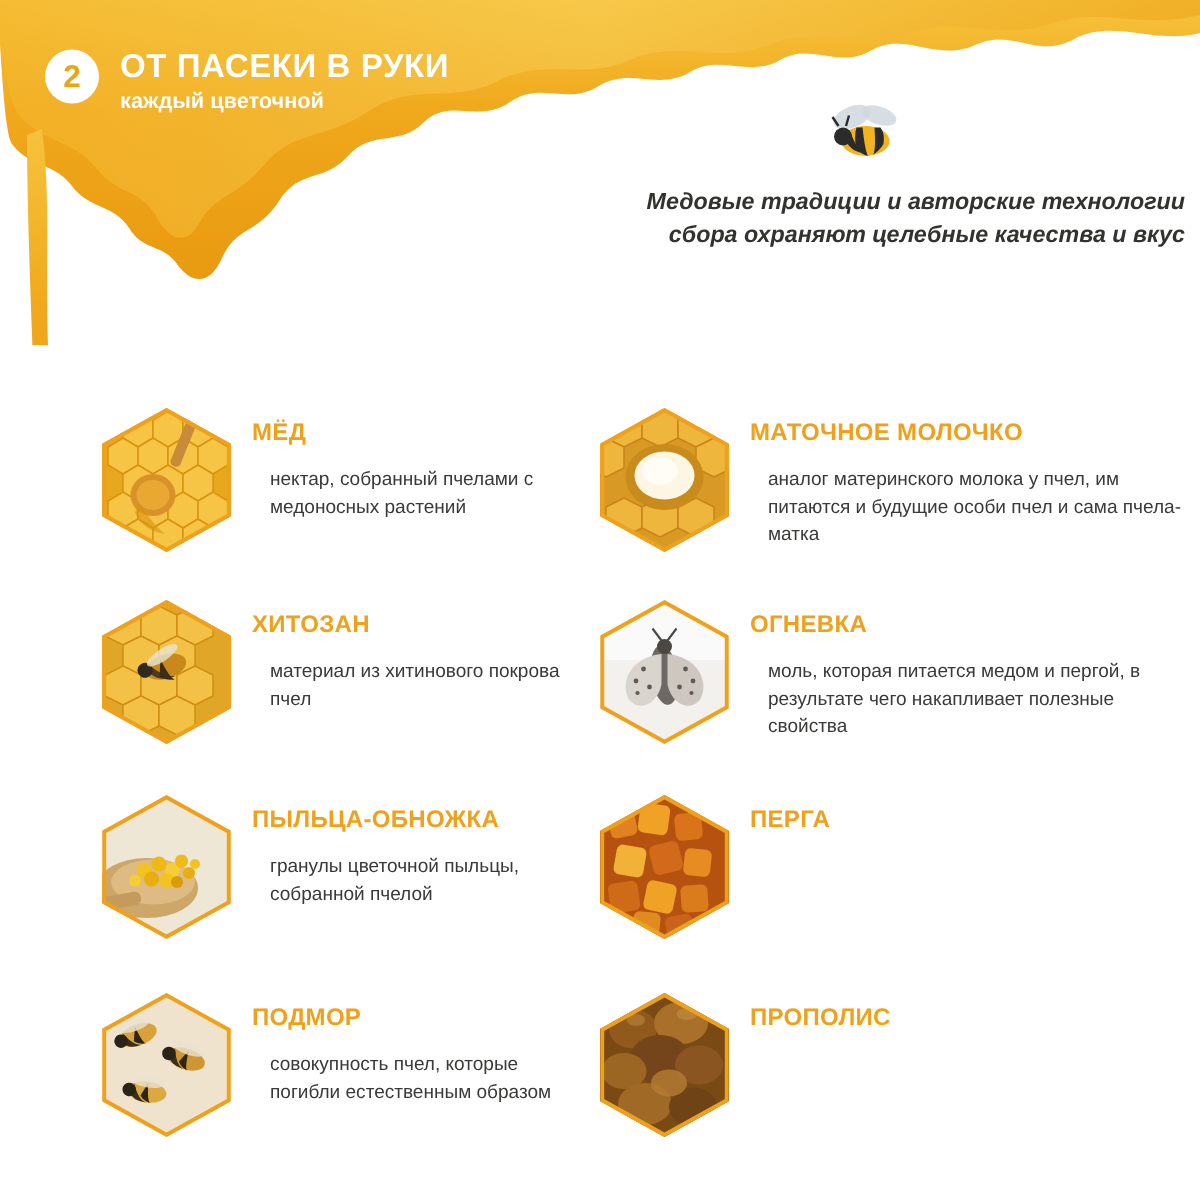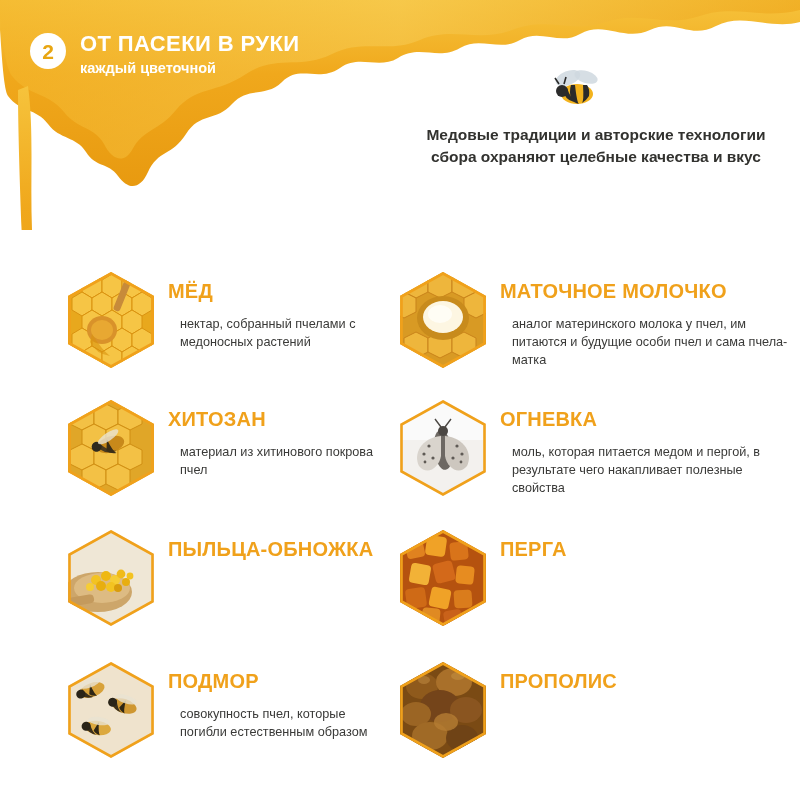--- a/index.html
+++ b/index.html
@@ -70,25 +70,26 @@
     left: 550px;
     top: 68px;
     width: 56px;
     height: 42px;
   }
   .intro {
     position: absolute;
     left: 402px;
     top: 124px;
     width: 388px;
-    text-align: center;
+    text-align: right;
     color: #32322f;
     font-size: 15.5px;
     font-weight: bold;
     line-height: 1.42;
+    font-style: italic;
   }
 
   
   .item {
     position: absolute;
   }
   .hex {
     position: absolute;
     left: 0;
     top: 0;
@@ -116,21 +117,21 @@
   .hex-border svg { display:block; }
 
   .item-text {
     position: absolute;
     left: 100px;
     top: 8px;
     width: 230px;
   }
   .item-title {
     color: #f0a11b;
-    font-size: 20px;
+    font-size: 16px;
     font-weight: bold;
     letter-spacing: .2px;
     margin: 0 0 3px 0;
     line-height: 1.15;
   }
   .item-desc {
     color: #3a3a38;
     font-size: 12.7px;
     line-height: 1.43;
     margin: 12px;
@@ -396,20 +397,21 @@
       </svg>
     </div>
     <div class="hex-border">
       <svg viewBox="0 0 86 96" xmlns="http://www.w3.org/2000/svg">
         <polygon points="43,1.5 84.5,24.5 84.5,71.5 43,94.5 1.5,71.5 1.5,24.5" fill="none" stroke="#f0a11b" stroke-width="2.6"></polygon>
       </svg>
     </div>
   </div>
   <div class="item-text">
     <p class="item-title">ПЫЛЬЦА-ОБНОЖКА</p>
+    <p class="item-desc">гранулы цветочной пыльцы, собранной пчелой</p>
   </div>
 </div>
 
 <div class="item" style="left:400px; top:530px;">
   <div class="hex">
     <div class="hex-clip">
       <svg class="tx" viewBox="0 0 86 96" xmlns="http://www.w3.org/2000/svg">
         <rect width="86" height="96" fill="#b5520f"></rect>
         <g>
           <rect x="6" y="10" width="18" height="18" rx="4" fill="#e0821f" transform="rotate(-12 15 19)"></rect>

